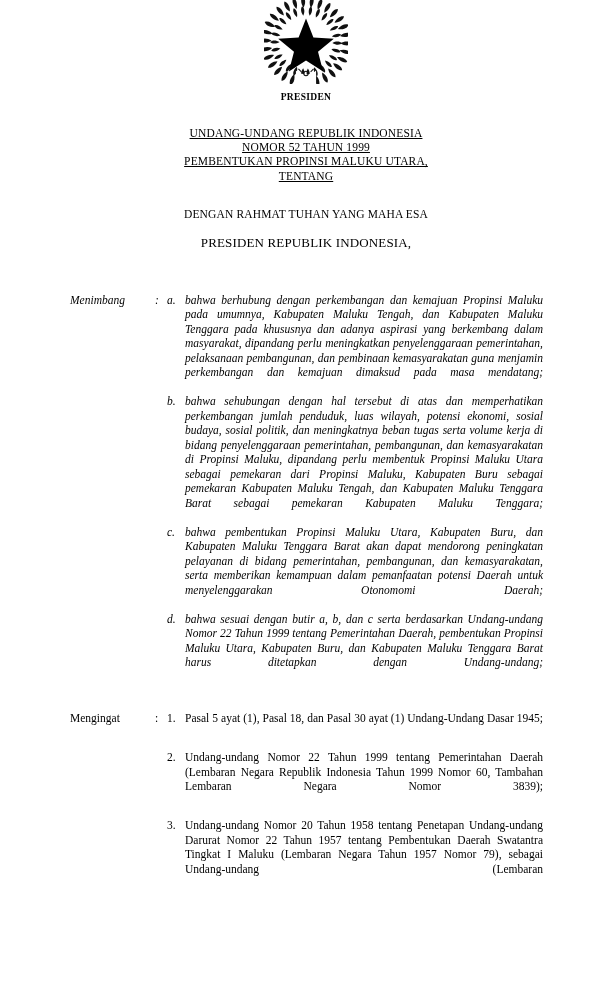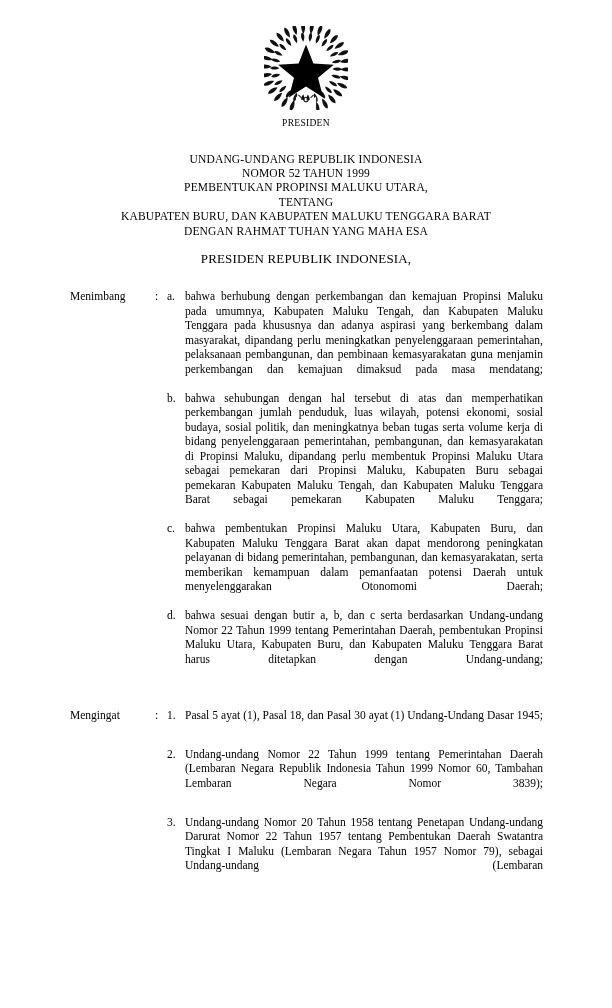--- a/index.html
+++ b/index.html
@@ -20,22 +20,22 @@
   .page {
     width: 612px;
     height: 1008px;
     position: relative;
     box-sizing: border-box;
   }
 
   
   .emblem-block {
     width: 100%;
-    padding-top: 26px;
     text-align: center;
+    font-weight: bold;
   }
   .emblem {
     display: inline-block;
     width: 84px;
     height: 84px;
     line-height: 0;
   }
   .emblem svg { display: block; }
 
   .emblem-caption {
@@ -48,46 +48,47 @@
   }
   .emblem-caption div { white-space: nowrap; }
 
   
   .title-block {
     margin-top: 22px;
     text-align: center;
     font-size: 11.5px;
     line-height: 14.4px;
     letter-spacing: 0.15px;
+    text-decoration: underline;
   }
   .title-block .tline { white-space: nowrap; }
 
   .subtitle-block {
-    margin-top: 0;
+    margin-top: 24px;
     text-align: center;
     font-size: 11.5px;
     line-height: 14.4px;
     letter-spacing: 0.15px;
   }
   .opening-block {
     margin-top: 14px;
     text-align: center;
     font-size: 13px;
     line-height: 14.4px;
     letter-spacing: 0.15px;
   }
 
   
   .section {
     margin-left: 70px;
     margin-right: 69px;
     display: flex;
     align-items: flex-start;
   }
-  .section-menimbang { margin-top: 23px; }
+  .section-menimbang { margin-top: 43px; font-style: italic; }
   .section-mengingat { margin-top: 27px; }
 
   .sec-label {
     width: 85px;
     flex: 0 0 85px;
     font-size: 11.5px;
     line-height: 14.5px;
   }
   .sec-colon {
     width: 12px;
@@ -335,21 +336,20 @@
     <div class="emblem-caption">
       <div>PRESIDEN</div>
     </div>
   </div>
 
   <div class="title-block">
     <div class="tline">UNDANG-UNDANG REPUBLIK INDONESIA</div>
     <div class="tline">NOMOR 52 TAHUN 1999</div>
     <div class="tline">PEMBENTUKAN PROPINSI MALUKU UTARA,</div>
     <div class="tline">TENTANG</div>
-    <div class="tline">KABUPATEN BURU, DAN KABUPATEN MALUKU TENGGARA BARAT</div>
   </div>
 
   <div class="subtitle-block">
     <div class="tline">DENGAN RAHMAT TUHAN YANG MAHA ESA</div>
   </div>
 
   <div class="opening-block">
     <div class="tline">PRESIDEN REPUBLIK INDONESIA,</div>
   </div>
 

